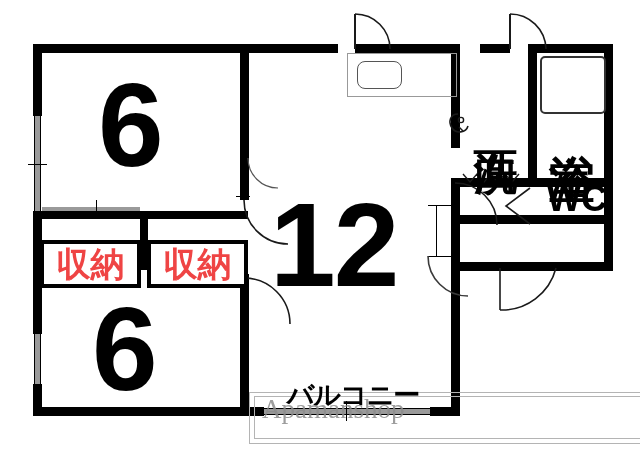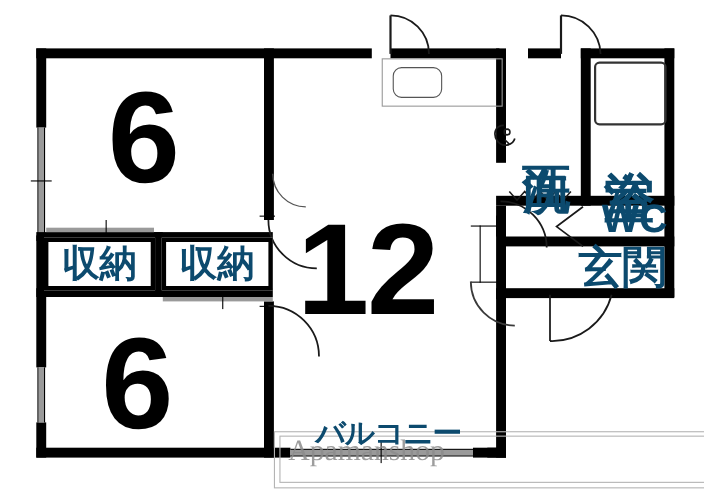--- a/index.html
+++ b/index.html
@@ -56,32 +56,33 @@
   }
   
   .boxlabel {
     position: absolute;
     box-sizing: border-box;
     border: 4px solid #000000;
     background: #ffffff;
     display: flex;
     align-items: center;
     justify-content: center;
-    color: #0c4a6e;
+    color: #ef4444;
     font-family: "DejaVu Sans", "Liberation Sans", sans-serif;
     font-weight: bold;
     line-height: 1;
+    margin-top: 24px;
   }
   .plainlabel {
     position: absolute;
     background: #ffffff;
     display: flex;
     align-items: center;
     justify-content: center;
-    color: #0c4a6e;
+    color: #000000;
     font-family: "DejaVu Sans", "Liberation Sans", sans-serif;
     font-weight: bold;
     line-height: 1;
   }
   svg.overlay {
     position: absolute;
     left: 0;
     top: 0;
     width: 640px;
     height: 449px;
@@ -218,19 +219,18 @@
 
   <div class="boxlabel" style="left:40px; top:216px; width:101px; height:48px; font-size:34px;">収納</div>
   <div class="boxlabel" style="left:147px; top:216px; width:101px; height:48px; font-size:34px;">収納</div>
 
   <div class="plainlabel jp" style="left:470px; top:66px; width:52px; height:100px; font-size:44px; writing-mode:vertical-rl; text-orientation:upright;">洗面</div>
 
   <div class="plainlabel jp" style="left:546px; top:66px; width:54px; height:104px; font-size:46px; writing-mode:vertical-rl; text-orientation:upright; background:transparent;">浴室</div>
 
   <div class="plainlabel" style="left:540px; top:182px; width:74px; height:33px; font-size:36px; font-family:'Liberation Sans', sans-serif; background:transparent;">WC</div>
 
-  <div class="plainlabel jp" style="left:518px; top:222px; width:96px; height:42px; font-size:40px; background:transparent;">玄関</div>
 
   <div class="plainlabel jp" style="left:258px; top:378px; width:190px; height:32px; font-size:27px; background:transparent; letter-spacing:-1px;">バルコニー</div>
 
   <div class="watermark" style="left:262px; top:394px;">Apamanshop</div>
 
 </div>
 
 </body></html>

